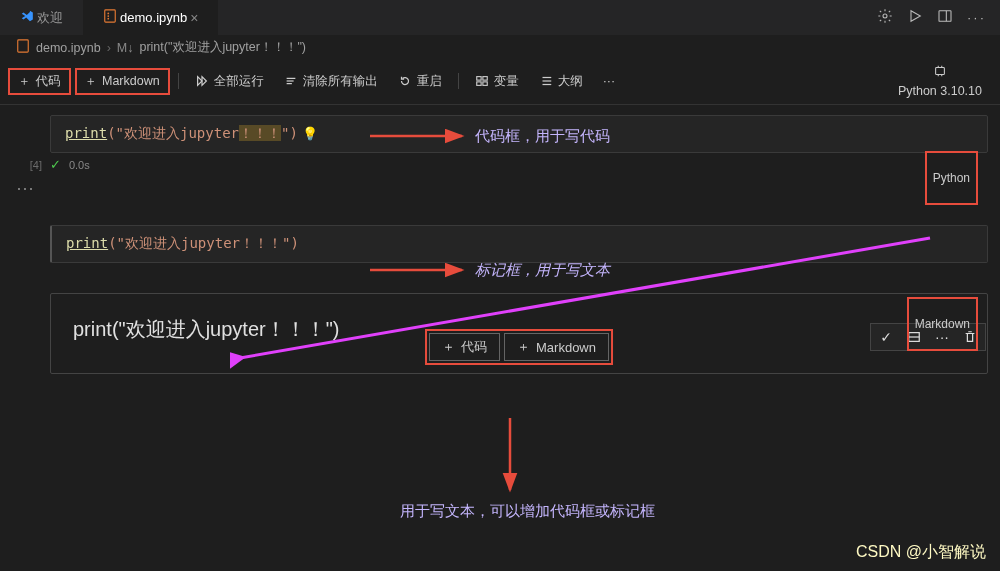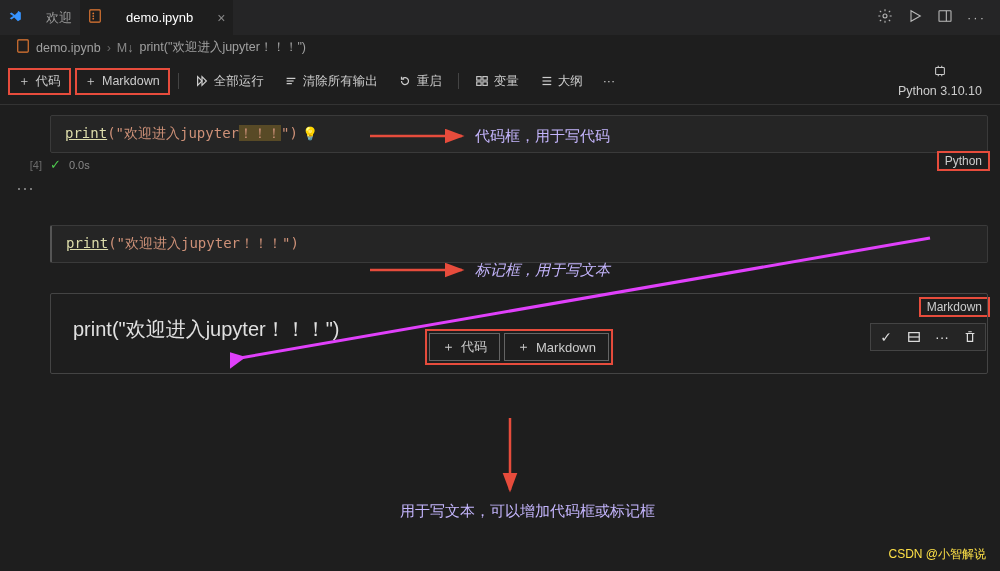--- a/index.html
+++ b/index.html
@@ -7,21 +7,21 @@
       width: 1000px; height: 571px;
       background: #1e1e1e;
       color: #cccccc;
       font-family: -apple-system, "Segoe UI", sans-serif;
       font-size: 13px;
       overflow: hidden;
       position: relative;
     }
     
     .tab-bar { display: flex; height: 35px; background: #252526; align-items: stretch; }
-    .tab { display: flex; align-items: center; gap: 24px; padding: 0 8px; color: #969696; font-size: 13px; cursor: pointer; }
+    .tab { display: flex; align-items: center; gap: 3px; padding: 0 20px; color: #969696; font-size: 13px; cursor: pointer; }
     .tab.active { background: #1e1e1e; color: #fff; }
     .tab .close { font-size: 14px; color: #888; }
     .tab-actions { margin-left: auto; display: flex; align-items: center; gap: 14px; padding-right: 14px; color: #bbb; }
     .tab-actions svg { width: 16px; height: 16px; }
     
     .breadcrumbs { display: flex; align-items: center; gap: 6px; padding: 4px 16px; color: #a0a0a0; font-size: 12.5px; }
     .breadcrumbs .sep { color: #666; }
     
     .toolbar { display: flex; align-items: center; gap: 4px; padding: 4px 8px 6px 8px; font-size: 12.5px; border-bottom: 1px solid #333; }
     .tbtn { display: inline-flex; align-items: center; gap: 5px; padding: 3px 8px; color: #ccc; cursor: pointer; }
@@ -34,34 +34,34 @@
     .gutter { width: 42px; flex-shrink: 0; display: flex; flex-direction: column; align-items: flex-end; padding-right: 8px; padding-top: 6px; color: #6b6b6b; font-size: 11px; }
     .gutter.output { flex-direction: row; justify-content: center; align-items: flex-start; padding-top: 2px; font-size: 18px; color: #888; }
     .cell-body { flex: 1; }
     .code-cell { background: #252525; border: 1px solid #3a3a3a; border-radius: 2px; padding: 9px 14px; font-family: Consolas, monospace; font-size: 14px; color: #d4d4d4; }
     .code-cell .fn { color: #dcdcaa; text-decoration: underline; }
     .code-cell .str { color: #ce9178; }
     .hl { background: rgba(150,120,40,.45); }
     .bulb { color: #ffcc00; margin-left: 4px; font-size: 13px; }
     .exec-info { display: flex; align-items: center; gap: 8px; padding: 4px 0 2px 0; font-size: 11px; color: #888; }
     .exec-info .check { color: #4ec94e; font-size: 13px; }
-    .lang-label { position: absolute; right: 10px; font-size: 12px; color: #ccc; border: 2px solid #e74c3c; padding: 1px 6px; }
+    .lang-label { position: absolute; right: 22px; font-size: 12px; color: #ccc; border: 2px solid #e74c3c; padding: 18px 6px; }
     .output-text { padding: 4px 0 12px 0; font-family: Consolas, monospace; font-size: 14px; color: #d4d4d4; }
     .md-cell-toolbar { position: absolute; right: 14px; top: 218px; display: flex; align-items: center; gap: 2px; background: #252525; border: 1px solid #444; padding: 2px; }
     .md-cell-toolbar .mbtn { width: 26px; height: 22px; display: flex; align-items: center; justify-content: center; color: #ddd; cursor: pointer; font-size: 14px; }
     .md-render { border: 1px solid #444; border-radius: 2px; padding: 22px 22px 30px 22px; margin-top: 28px; position: relative; }
     .md-render .big { font-size: 20px; color: #e0e0e0; }
     .add-buttons { position: absolute; left: 50%; transform: translateX(-50%); bottom: 8px; display: flex; gap: 0; }
     .add-buttons .abtn { display: flex; align-items: center; gap: 6px; padding: 4px 12px; border: 1px solid #666; color: #ccc; font-size: 13px; cursor: pointer; }
     .add-buttons-wrap { border: 2px solid #e74c3c; padding: 2px; display: flex; gap: 4px; }
     
     .anno { position: absolute; color: #c4b5fd; font-size: 15px; font-weight: 500; pointer-events: none; }
     .arrow-red { position: absolute; pointer-events: none; }
     .arrow-pink { position: absolute; pointer-events: none; }
-    .watermark { position: absolute; right: 14px; bottom: 8px; color: #fde047; font-size: 12px; margin-left: 48px; }
+    .watermark { position: absolute; right: 14px; bottom: 8px; color: #fef9c3; font-size: 16px; margin-left: 48px; }
     .icon-orange { color: #e37933; }
     .icon-blue { color: #3794ff; }
     .nb-icon-row { width:14px; height:14px; display:inline-block; }
   </style>
 </head>
 <body>
 
 <div class="tab-bar">
   <div class="tab">
     <span class="icon-blue">

